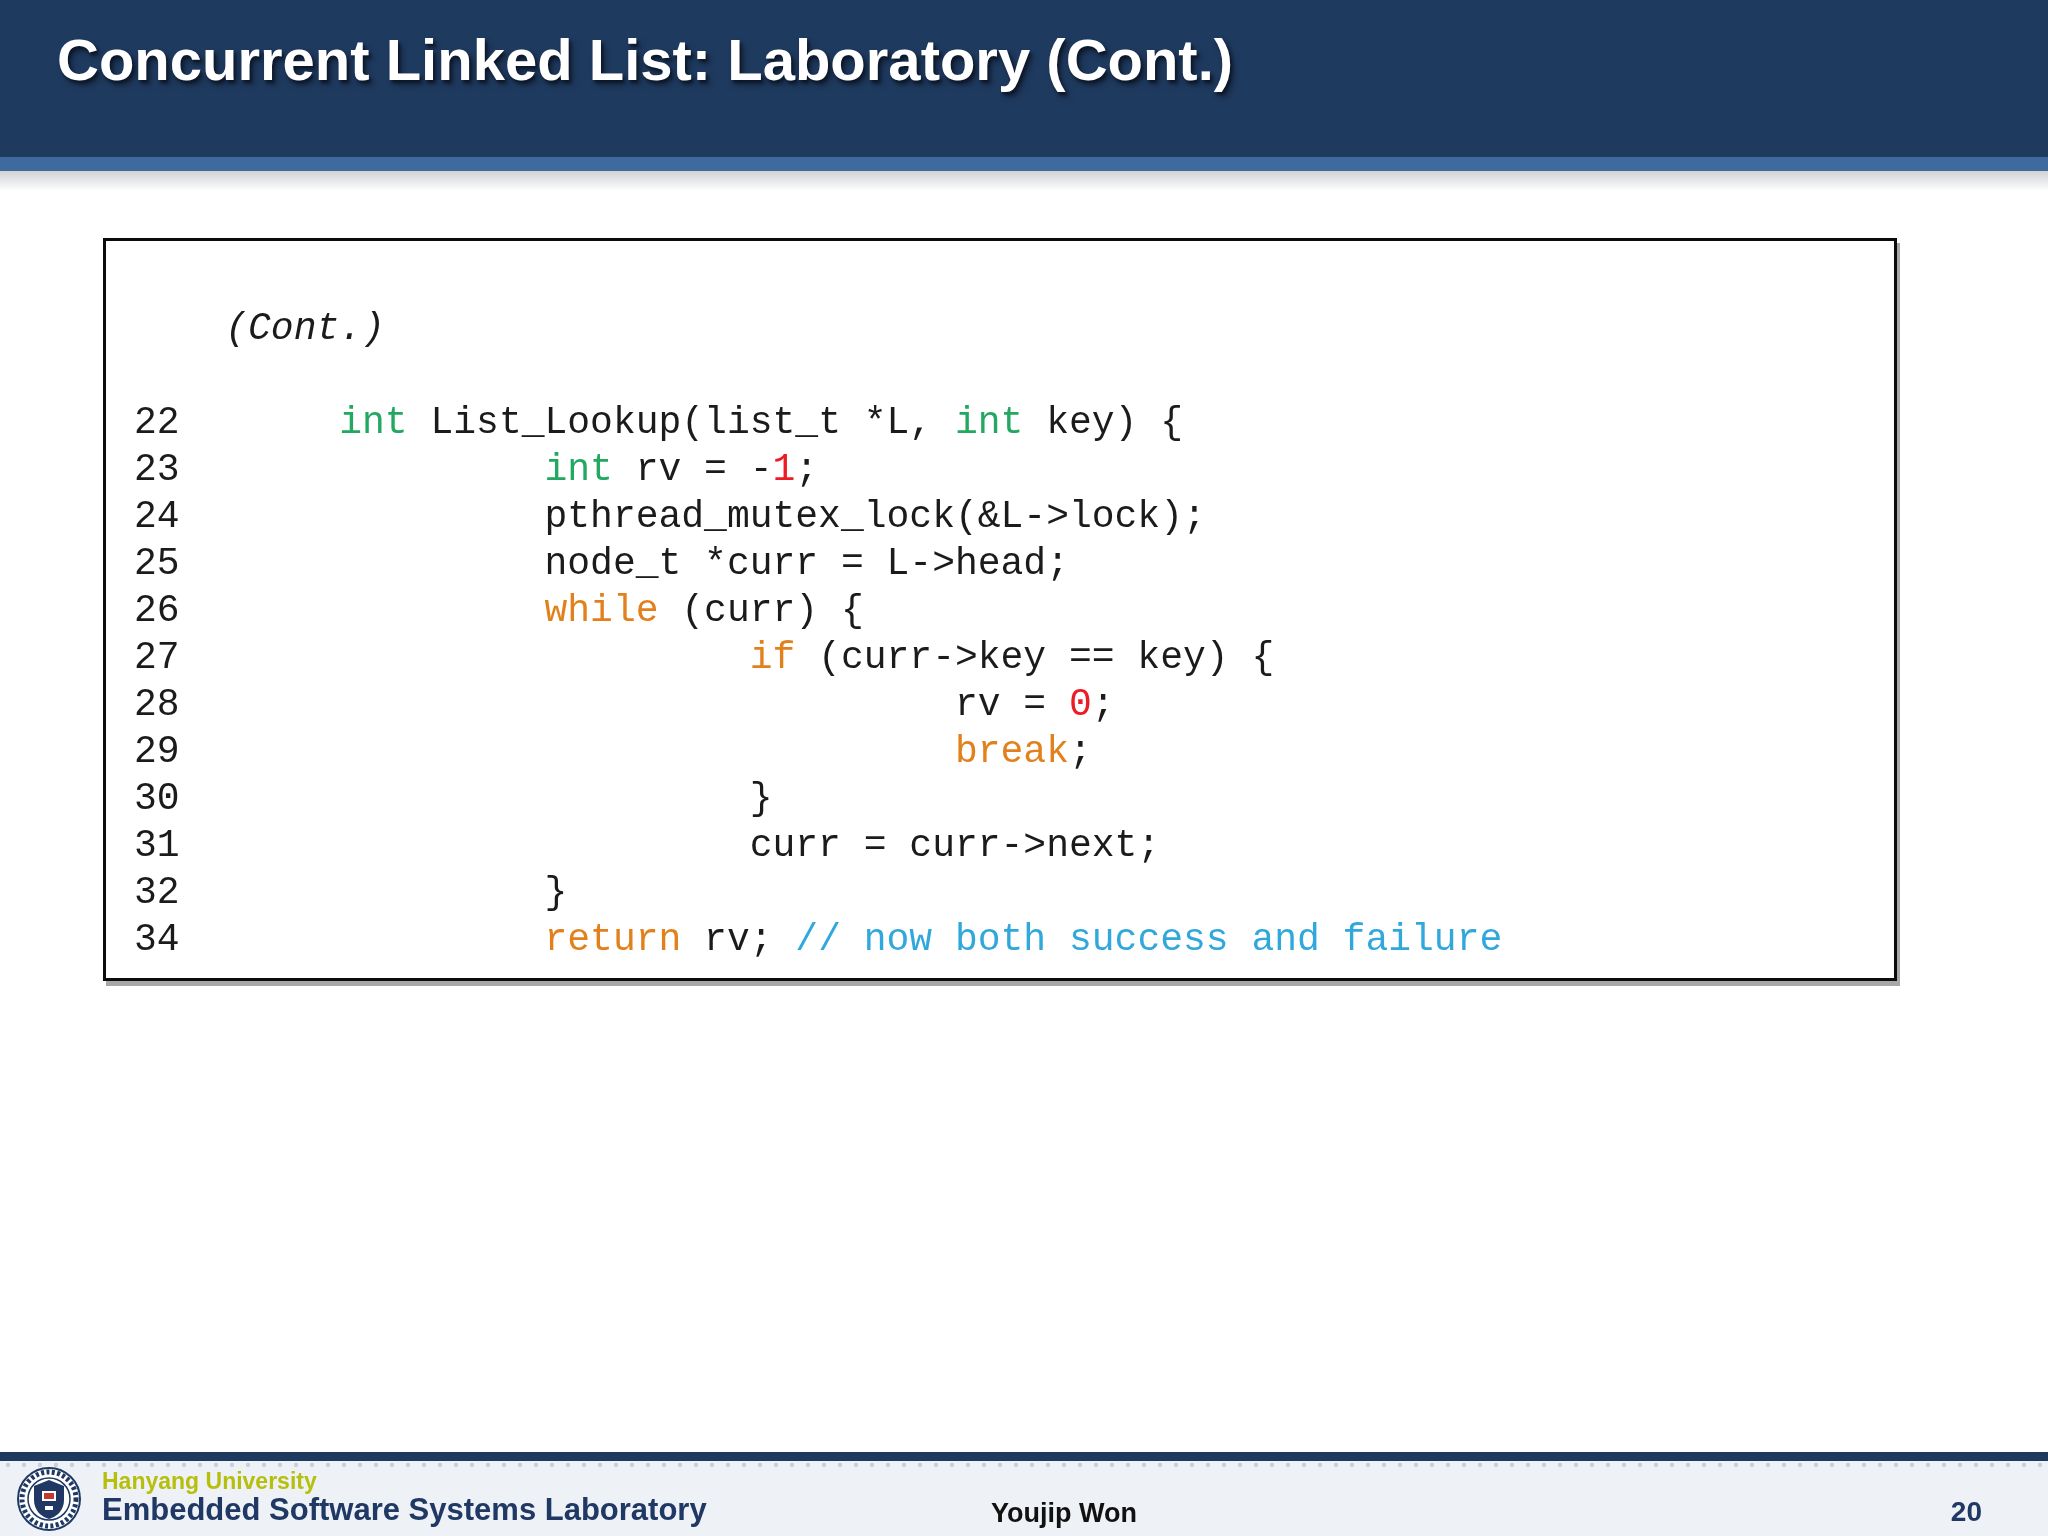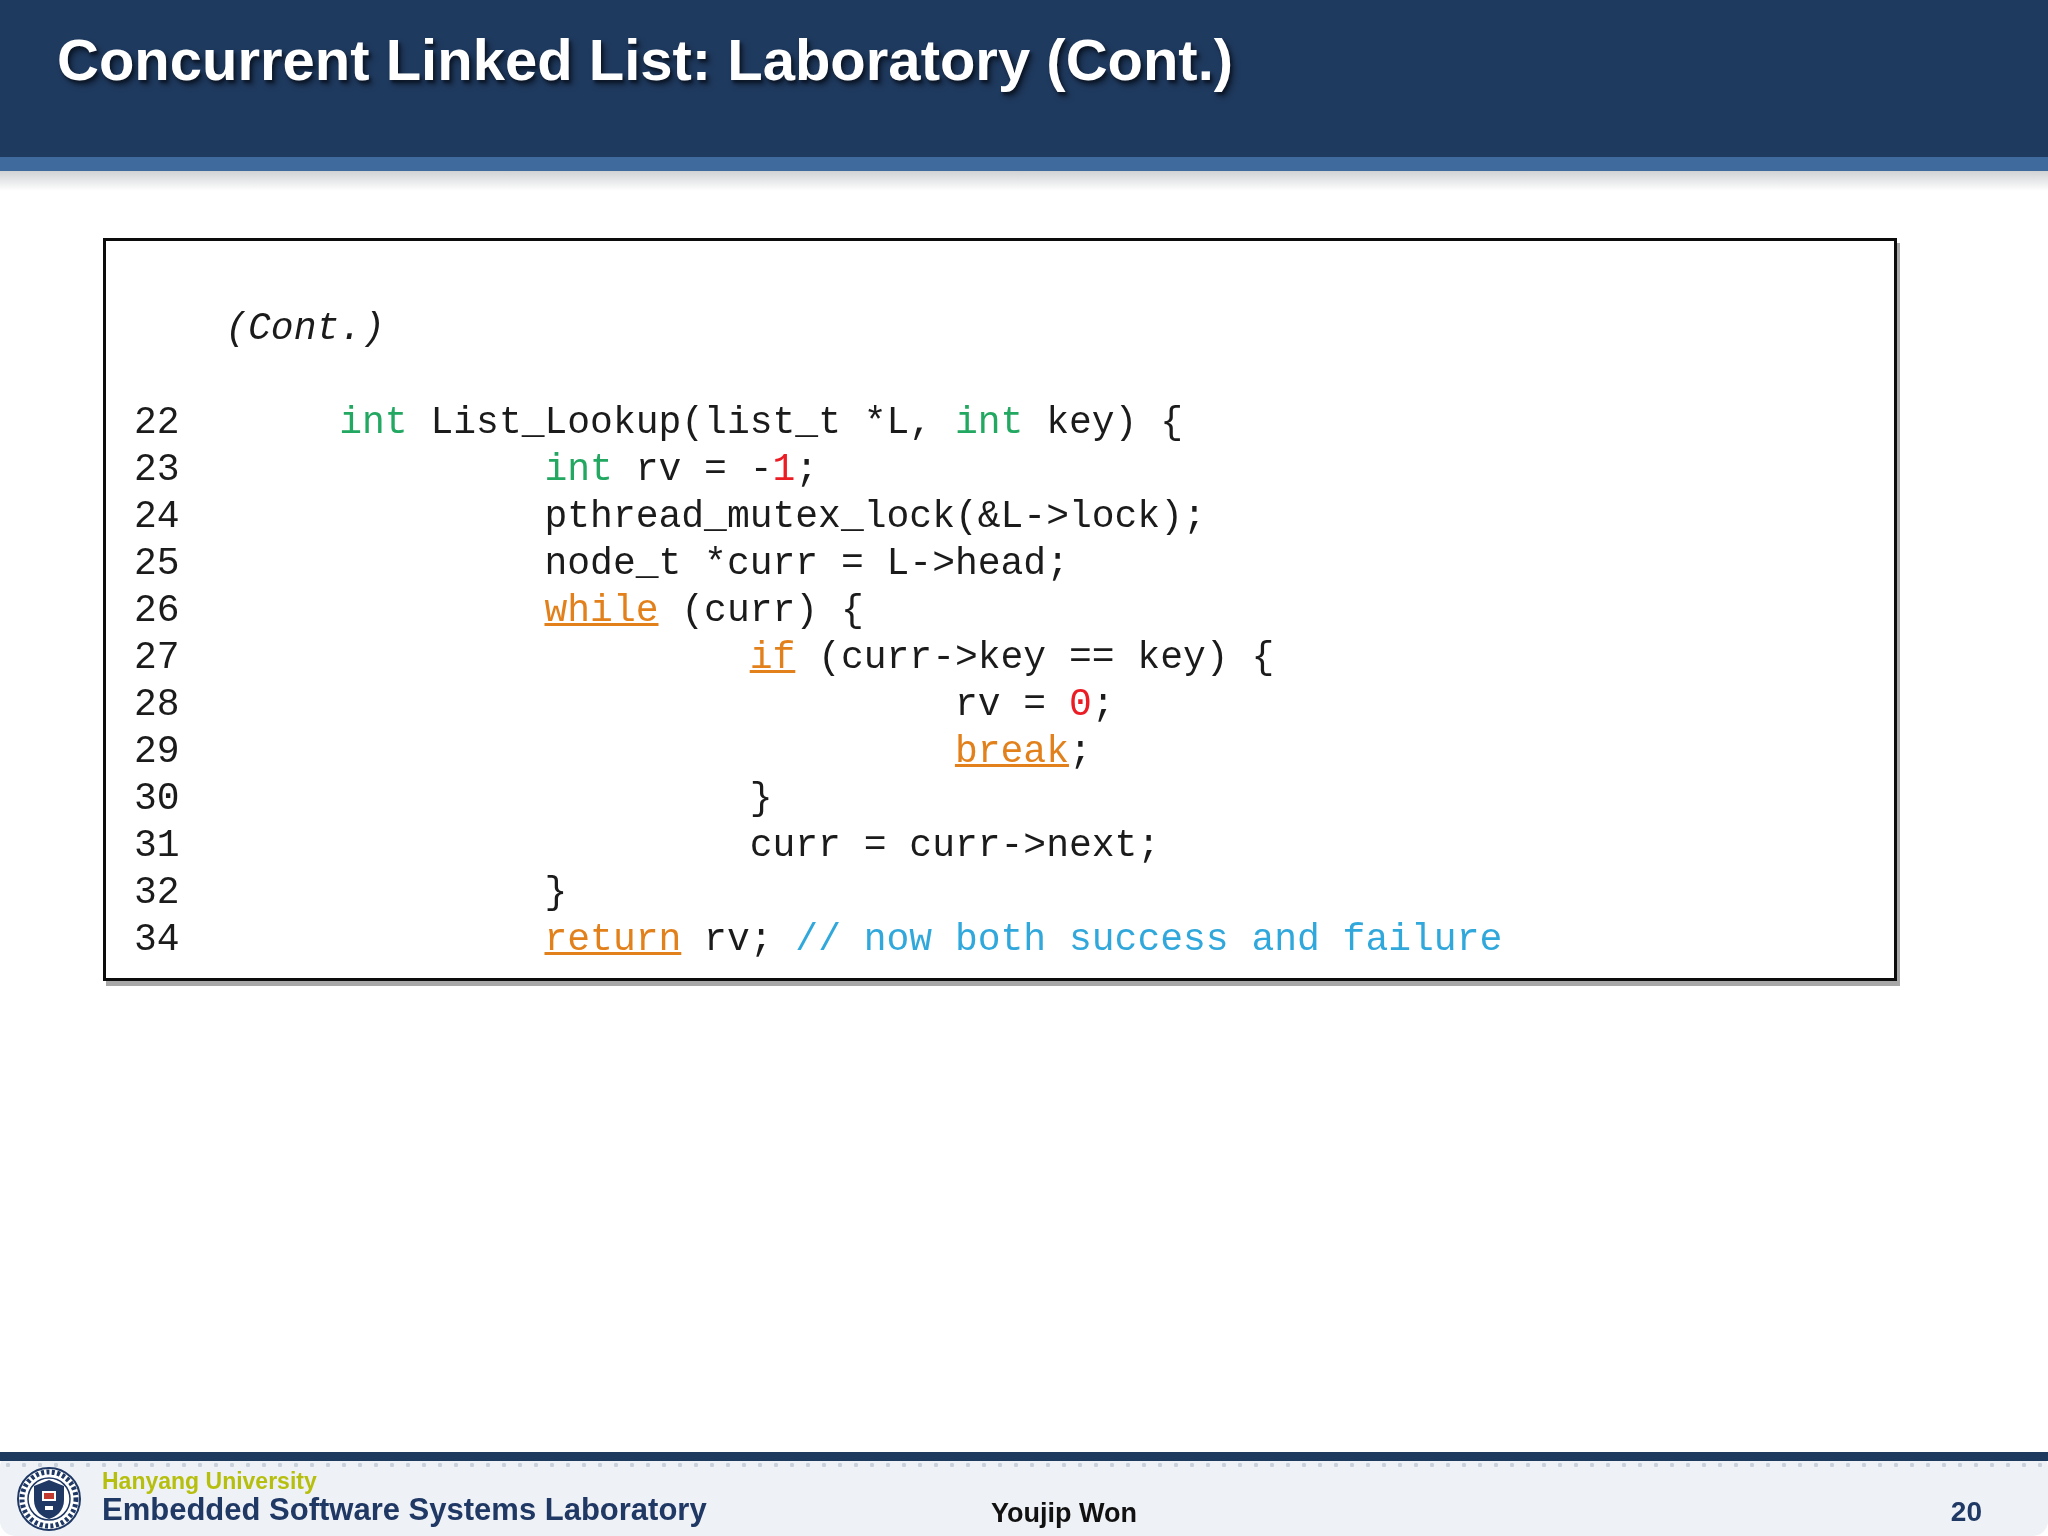--- a/index.html
+++ b/index.html
@@ -58,31 +58,30 @@
     line-height: 47px;
     white-space: pre;
     color: #1b1b1b;
   }
   .cont-line span {
     font-style: italic;
   }
   .lnum { color: #1b1b1b; }
   .seg-p { color: #1b1b1b; }
   .seg-t { color: #23a862; }  
-  .seg-k { color: #e2811c; text-decoration: underline; }  
+  .seg-k { color: #e2811c; }  
   .seg-n { color: #ec1c24; }  
   .seg-c { color: #31a8dc; }  
 
   
   .footer {
     position: absolute;
     left: 0; top: 1452px;
     width: 2048px; height: 84px;
     background: #eef1f5;
-    border-radius: 15px;
   }
   .footer-rule {
     position: absolute;
     left: 0; top: 0;
     width: 2048px; height: 9px;
     background: #1f3a5f;
   }
   .footer-dots {
     position: absolute;
     left: 0; top: 9px;

